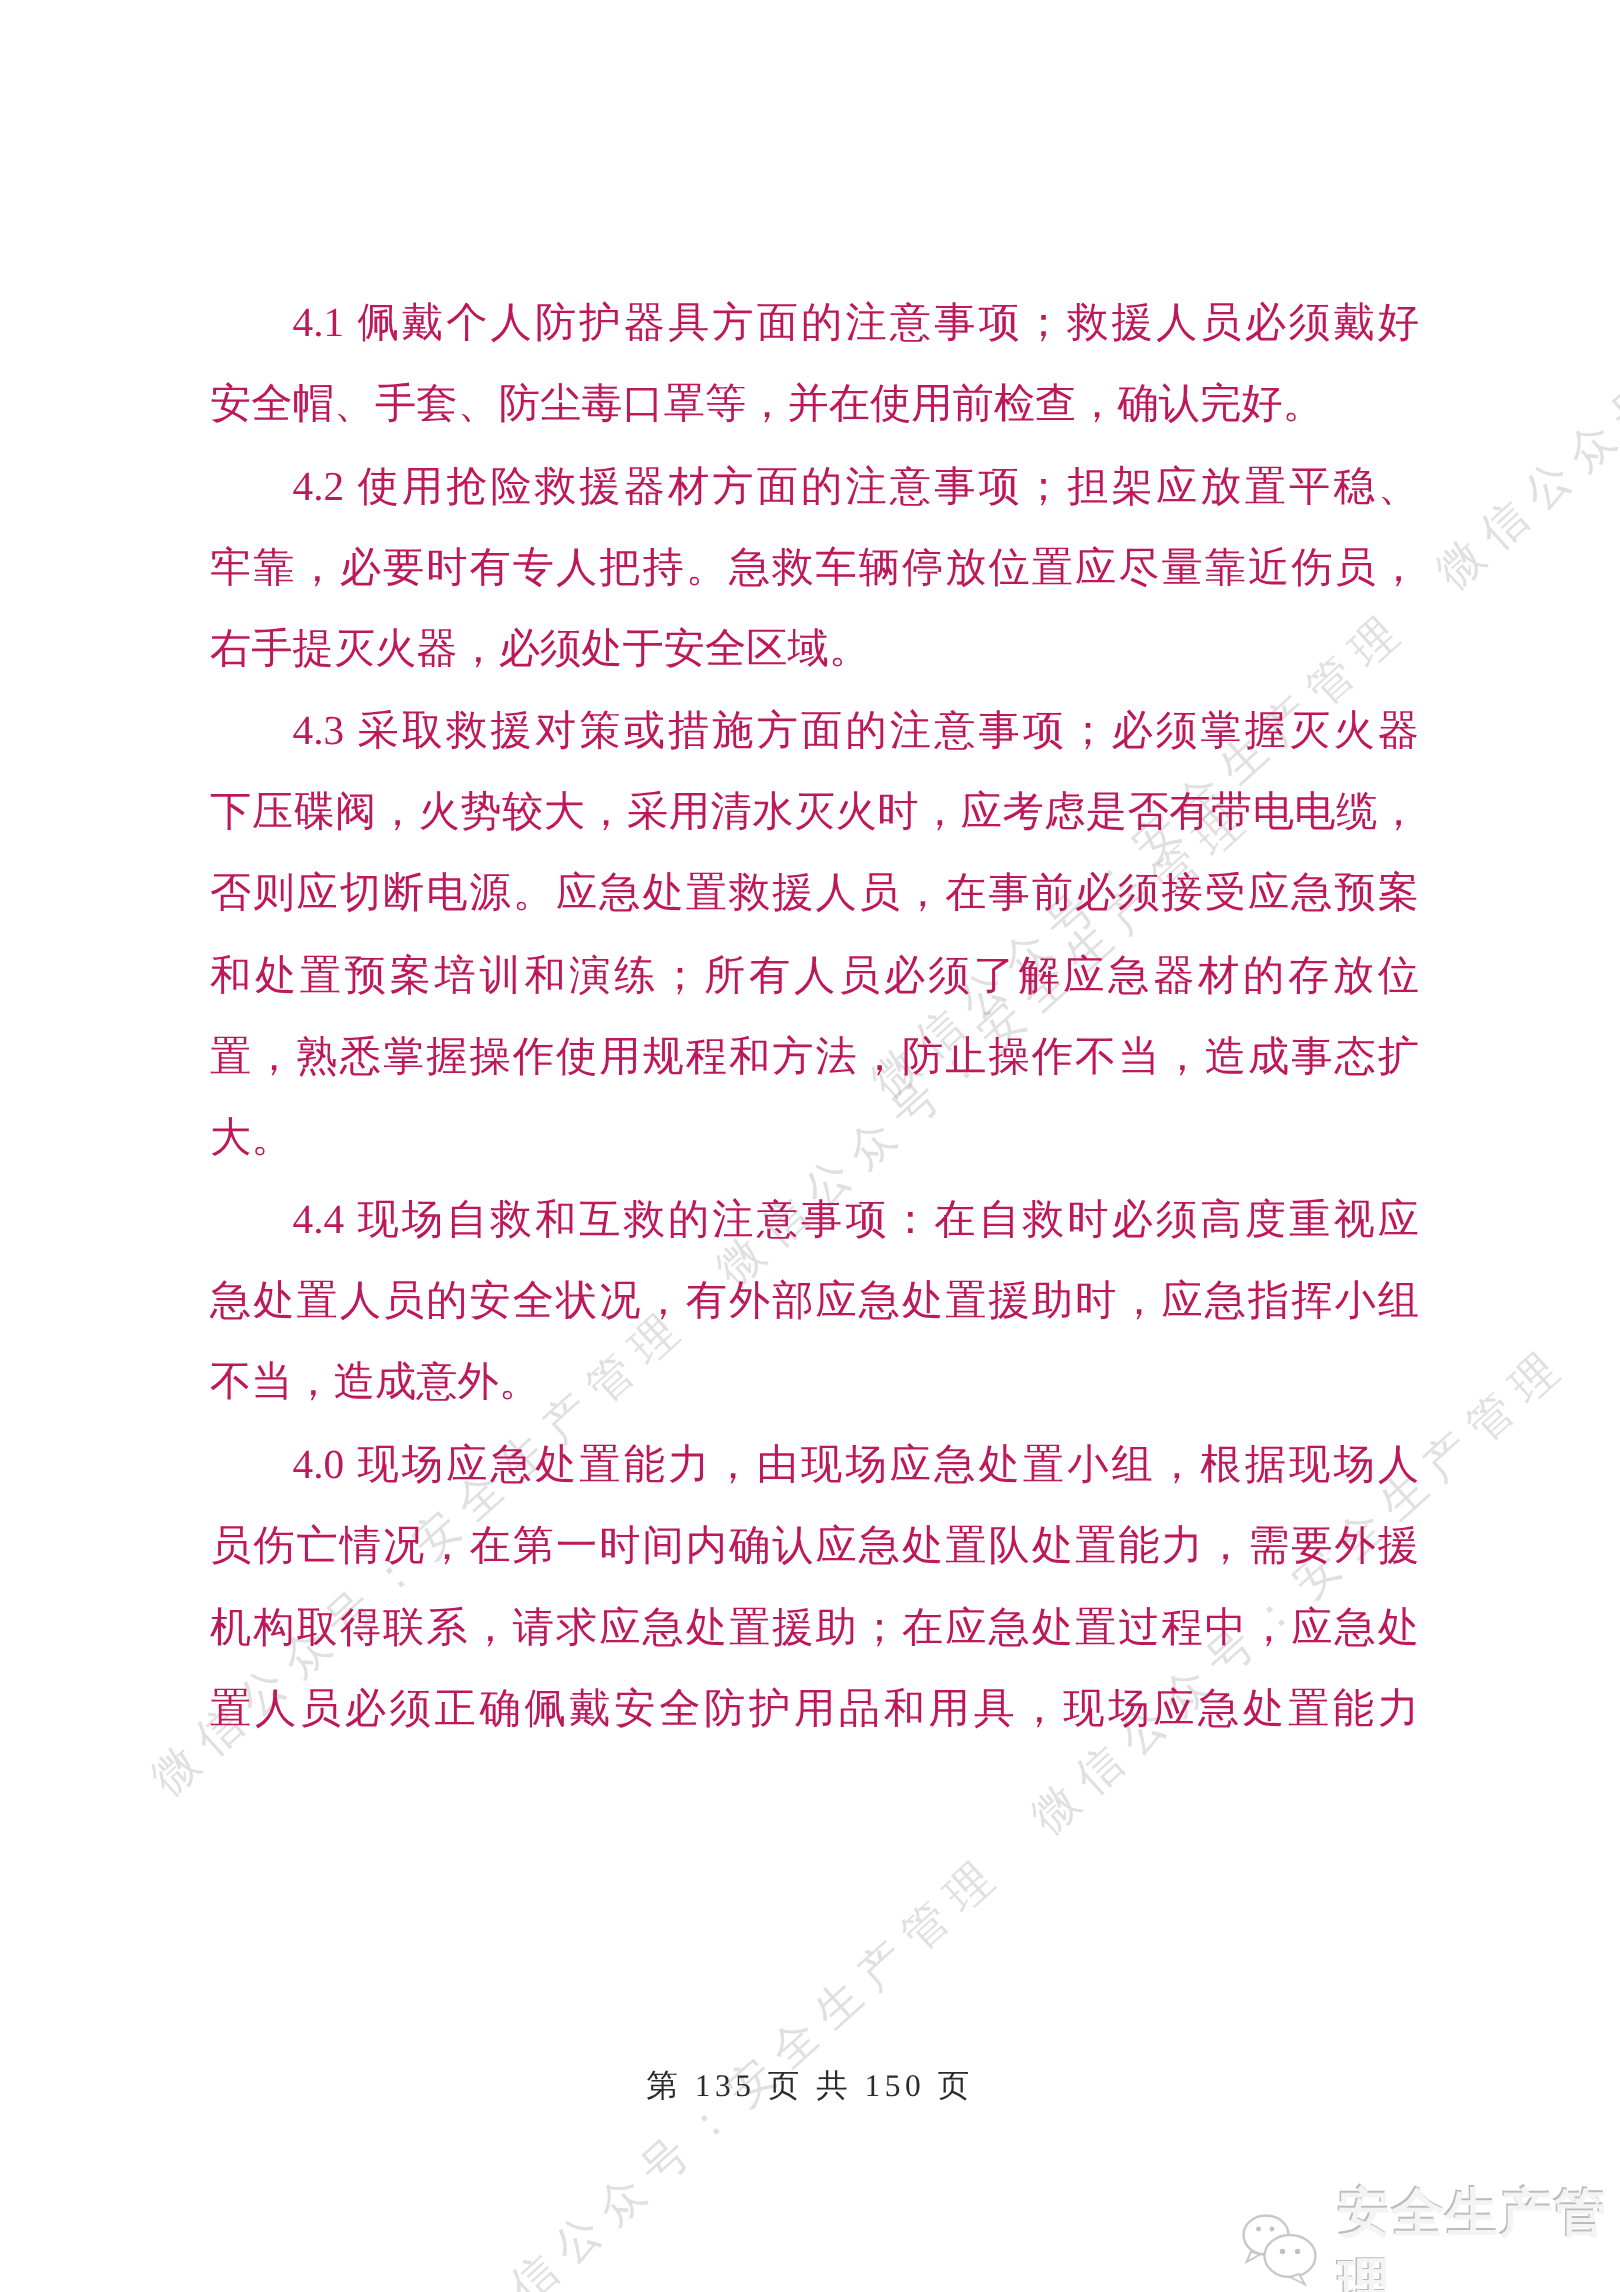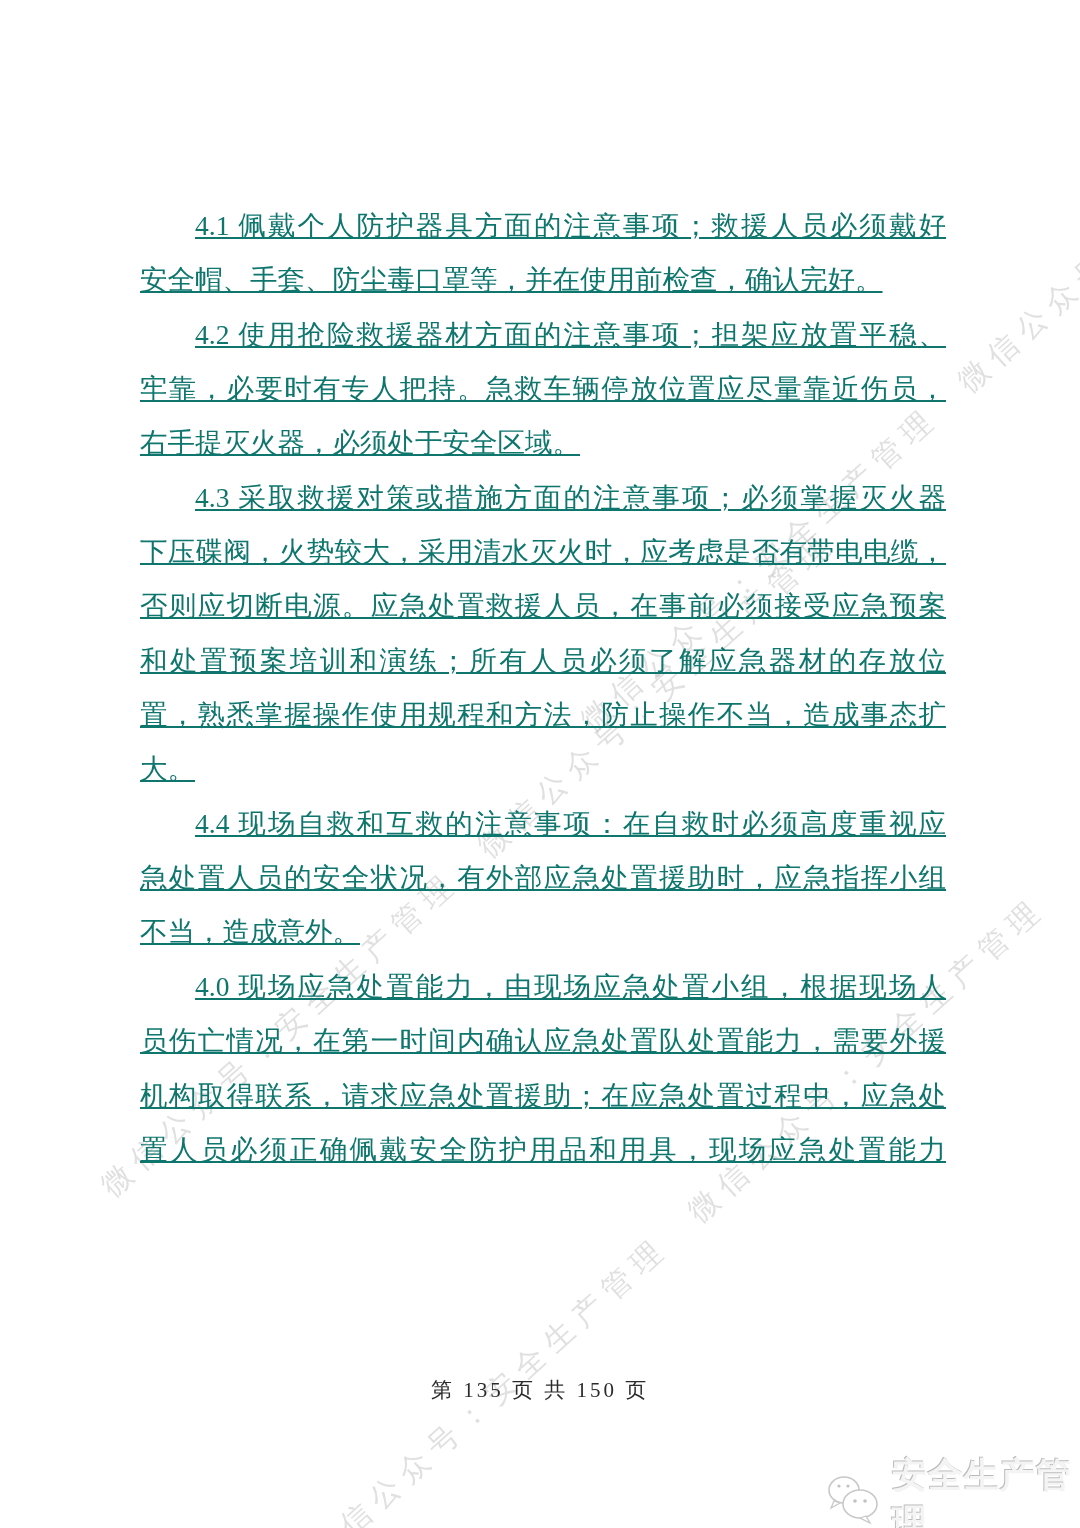--- a/index.html
+++ b/index.html
@@ -21,26 +21,25 @@
     color:rgba(173,173,173,0.38);
     transform-origin:left bottom;
     transform:rotate(-42deg);
   }
   .wm1{left:120px;top:1165px;}
   .wm2{left:600px;top:700px;}
   .wm3{left:330px;top:1530px;}
   
   .body-text{
     position:absolute;
-    left:140px;top:199px;
+    left:140px;top:188px;
     width:806px;
     font-size:27.5px;
     line-height:54.35px;
-    color:#0f766e;
-    text-decoration:underline;
+    color:#be185d;
   }
   .para{margin:0;padding:0;}
   .line{
     text-align:justify;
     text-align-last:justify;
     overflow:hidden;
     height:54.35px;
   }
   .line.first{text-indent:2em;}
   .line.last{text-align-last:left;}

